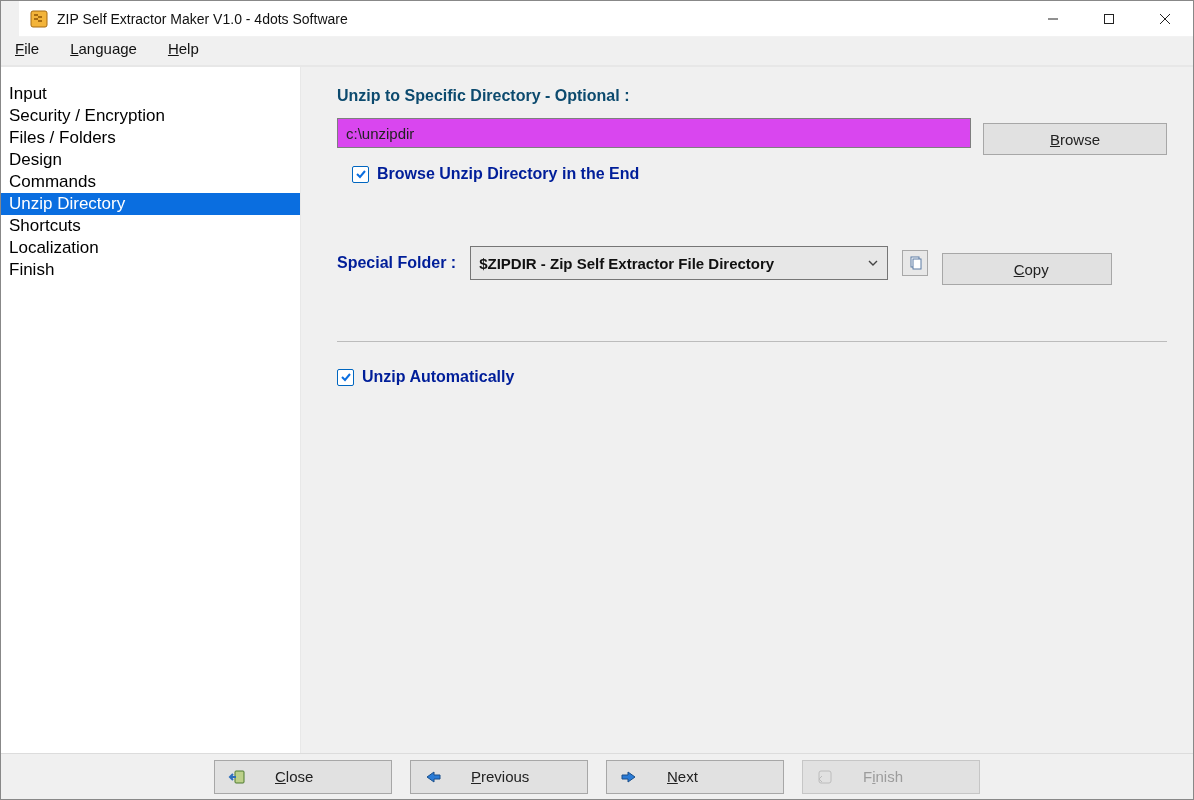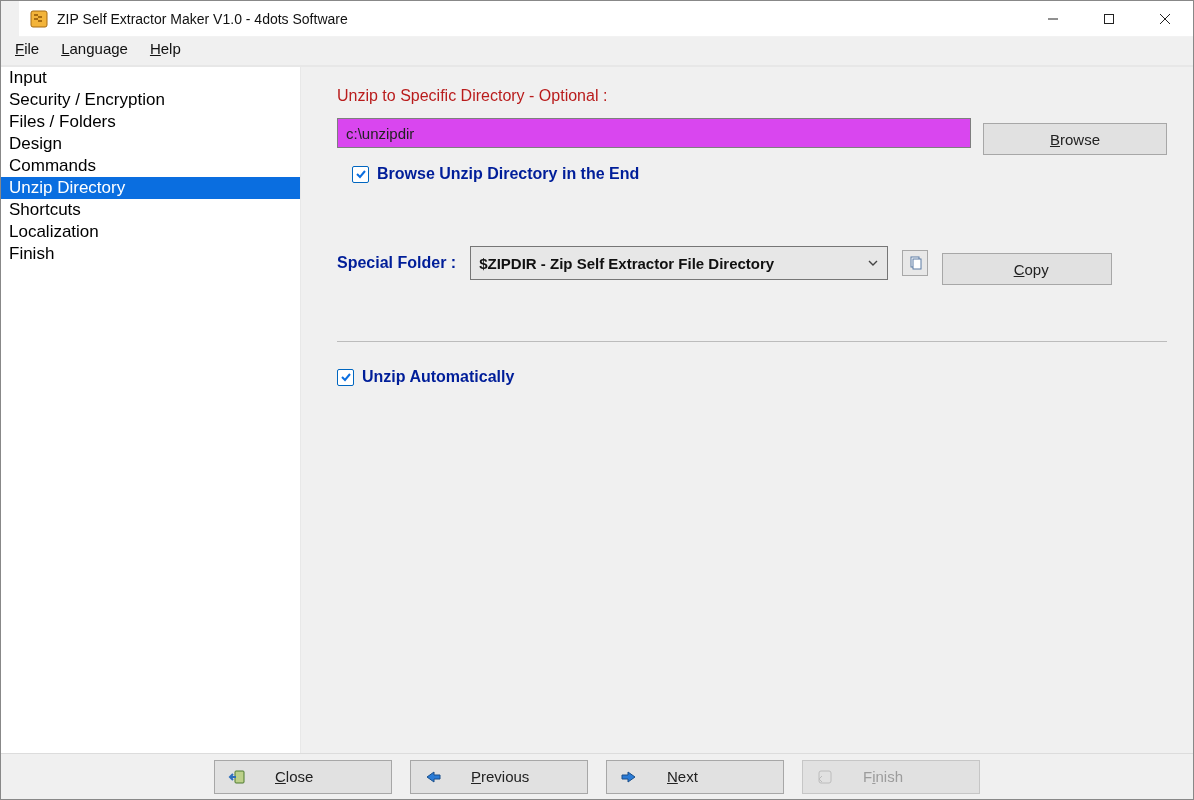--- a/index.html
+++ b/index.html
@@ -8,35 +8,35 @@
   
   
   .titlebar { height: 36px; background: #ffffff; display: flex; align-items: center; padding: 0 0 0 10px; border-bottom: 1px solid rgba(0,0,0,0.05); margin-left: 18px; }
   .titlebar .icon { width: 20px; height: 20px; margin-right: 8px; flex-shrink:0; }
   .titlebar .title { font-size: 14px; color: #111; flex: 1; }
   .titlebar .win-controls { display: flex; height: 100%; }
   .titlebar .win-btn { width: 56px; height: 100%; display: flex; align-items: center; justify-content: center; color:#222; }
   .titlebar .win-btn svg { stroke:#222; }
   
   
-  .menubar { height: 30px; background: #f0f0f0; display: flex; align-items: center; padding: 0 14px 6px 14px; gap: 22px; border-bottom: 2px solid #e7e7e7; }
+  .menubar { height: 30px; background: #f0f0f0; display: flex; align-items: center; padding: 0 14px 6px 14px; gap: 31px; border-bottom: 2px solid #e7e7e7; }
   .menubar .menu-item { font-size: 15px; color: #111; cursor: default; }
   .menubar .menu-item .ul { text-decoration: underline; }
   
   
   .body { flex: 1; display: flex; overflow: hidden; }
   
   
-  .sidebar { width: 300px; background: #ffffff; border-right: 1px solid #e8e8e8; padding-top: 0; }
+  .sidebar { width: 300px; background: #ffffff; border-right: 1px solid #e8e8e8; padding-top: 16px; }
   .sidebar .nav-item { font-size: 17px; color: #000; padding: 1px 8px 1px 8px; cursor: default; font-weight: 400; }
   .sidebar .nav-item.selected { background: #0a6ee0; color: #ffffff; }
   
   
   .main { flex:1; background: #f0f0f0; padding: 20px 26px 0 36px; display:flex; flex-direction:column; }
-  .label-blue { color: #b91c1c; font-weight: 400; font-size: 16px; }
+  .label-blue { color: #0c4a6e; font-weight: 700; font-size: 16px; }
   .row { display:flex; align-items:center; gap:12px; }
   .dir-input { flex:1; height:30px; border:1px solid #7e7e7e; background:#d946ef; padding: 0 8px; font-size:15px; color:#222; }
   .btn { height:32px; background:#e1e1e1; border:1px solid #a7a7a7; font-size:15px; color:#222; display:flex; align-items:center; justify-content:center; cursor:default;margin-top:12px; }
   .btn .ul { text-decoration: underline; }
   .browse-btn { width:184px; }
   .cb-row { display:flex; align-items:center; gap:8px; margin-top:10px;padding-left:15px; }
   .checkbox { width:17px; height:17px; border:1px solid #0066c0; border-radius:2px; background:#fff; display:flex; align-items:center; justify-content:center; }
   .checkbox svg { stroke:#0a6ee0; }
   .cb-label { color:#001e99; font-weight:700; font-size:16px; }
   .special-row { margin-top:58px; display:flex; align-items:center; gap:14px; }

